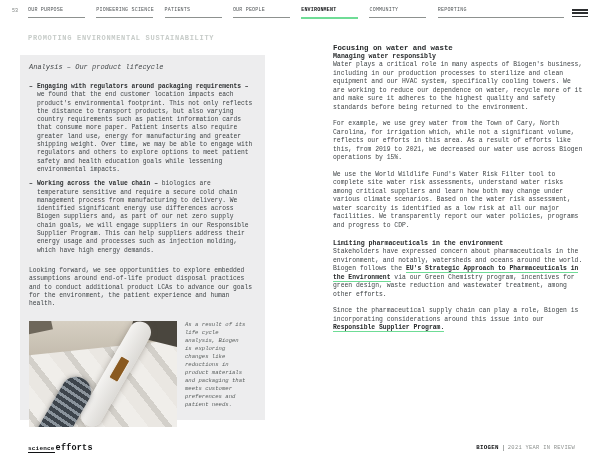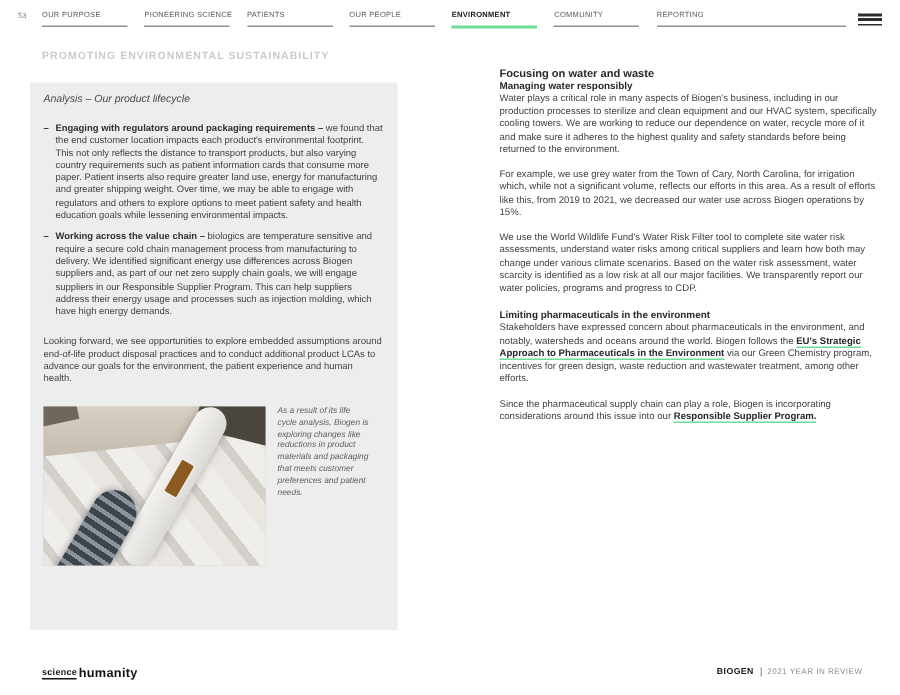--- a/index.html
+++ b/index.html
@@ -1,18 +1,18 @@
 <!DOCTYPE html>
 <html style="--accent-green: #6fdc96; --panel-gray: #ededee; --kicker-gray: #c7ccc9;"><head>
 <meta charset="utf-8">
 <style>
   html,body{margin:0;padding:0;background:#fff;}
   .page{
     position:relative;width:600px;height:463px;background:#ffffff;overflow:hidden;
-    font-family:Liberation Sans, sans-serif;color:#3f4447;
+    font-family:Liberation Mono, monospace;color:#3f4447;
   }
   
   .pagenum{position:absolute;left:12px;top:8px;font-size:5px;color:#7a7f7d;}
   .tabs{position:absolute;left:28px;top:7px;display:flex;gap:11.3px;}
   .tab{width:57px;cursor:pointer;}
   .tab.wide{width:126px;}
   .tab-label{font-size:5px;letter-spacing:.2px;color:#55595b;white-space:nowrap;}
   .tab-rule{margin-top:4px;height:1px;background:#8d918f;}
   .tab.active .tab-label{font-weight:bold;color:#141618;}
   .tab.active .tab-rule{height:2px;background:var(--accent-green,#6fdc96);}
@@ -150,21 +150,21 @@
     <p>For example, we use grey water from the Town of Cary, North Carolina, for irrigation which, while not a significant volume, reflects our efforts in this area. As a result of efforts like this, from 2019 to 2021, we decreased our water use across Biogen operations by 15%.</p>
     <p>We use the World Wildlife Fund's Water Risk Filter tool to complete site water risk assessments, understand water risks among critical suppliers and learn how both may change under various climate scenarios. Based on the water risk assessment, water scarcity is identified as a low risk at all our major facilities. We transparently report our water policies, programs and progress to CDP.</p>
 
     <div class="rc-h3 spaced">Limiting pharmaceuticals in the environment</div>
     <p><span>Stakeholders have expressed concern about pharmaceuticals in the environment, and notably, watersheds and oceans around the world. Biogen follows the </span><span class="green-link">EU's Strategic Approach to Pharmaceuticals in the Environment</span><span> via our Green Chemistry program, incentives for green design, waste reduction and wastewater treatment, among other efforts.</span></p>
     <p><span>Since the pharmaceutical supply chain can play a role, Biogen is incorporating considerations around this issue into our </span><span class="green-link">Responsible Supplier Program.</span></p>
   </div>
 
   <div class="logo">
     <span class="logo-science">science</span>
-    <span class="logo-humanity">humanity</span>
+    <span class="logo-humanity">efforts</span>
   </div>
   <div class="footer-right">
     <span class="brand">BIOGEN</span>
     <span class="footer-div"></span>
     <span class="edition">2021 YEAR IN REVIEW</span>
   </div>
 
 </div>
 
 </body></html>

